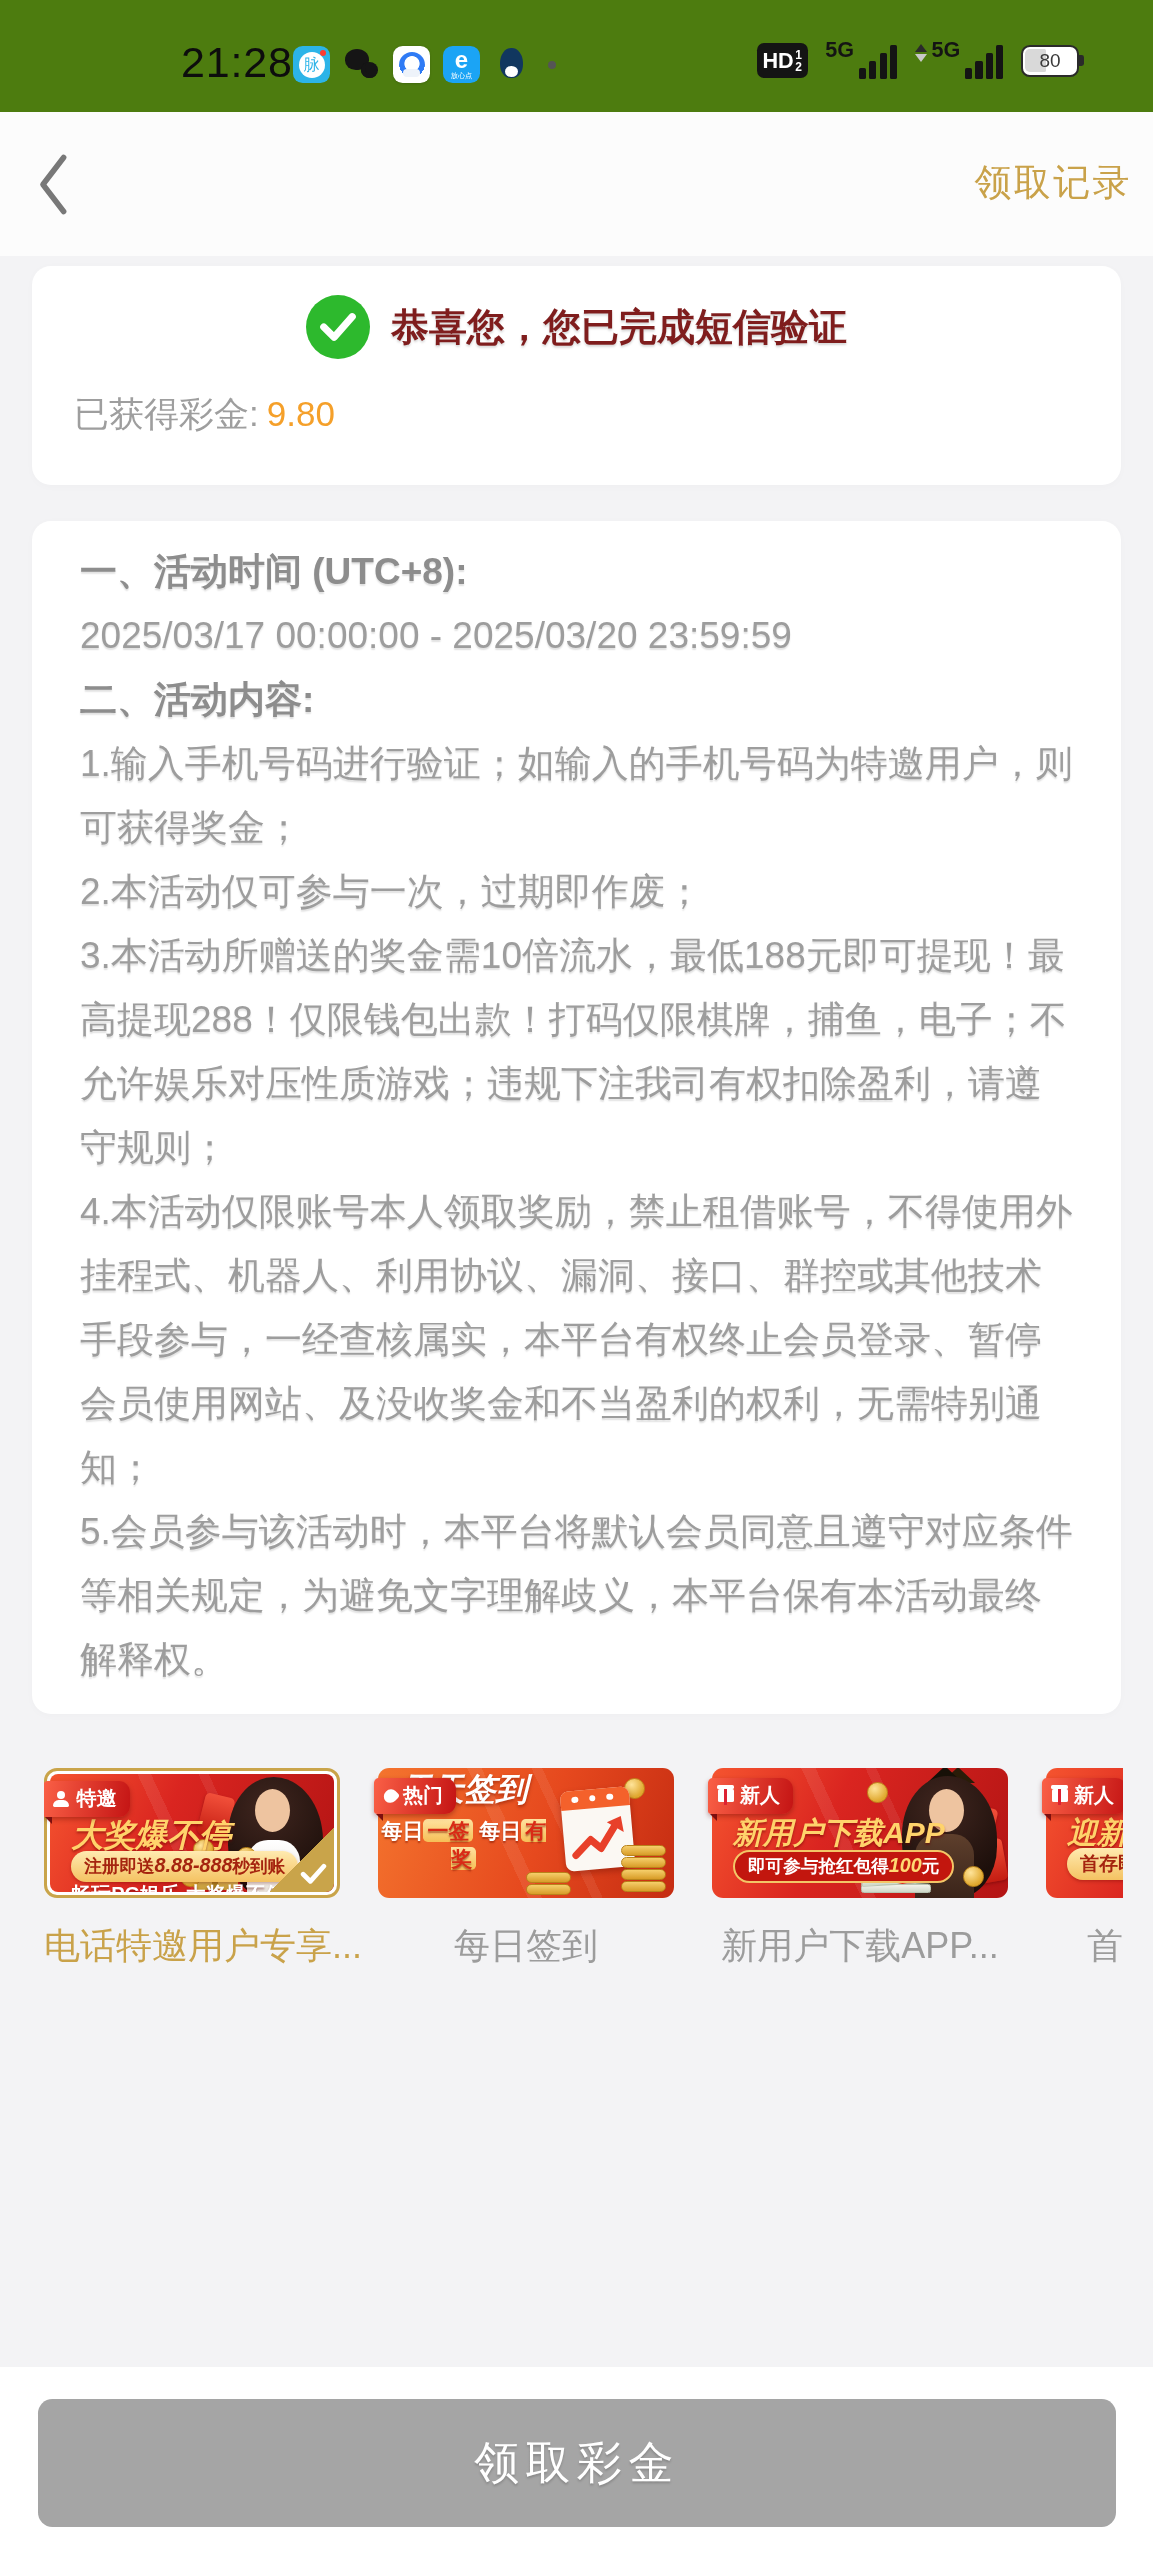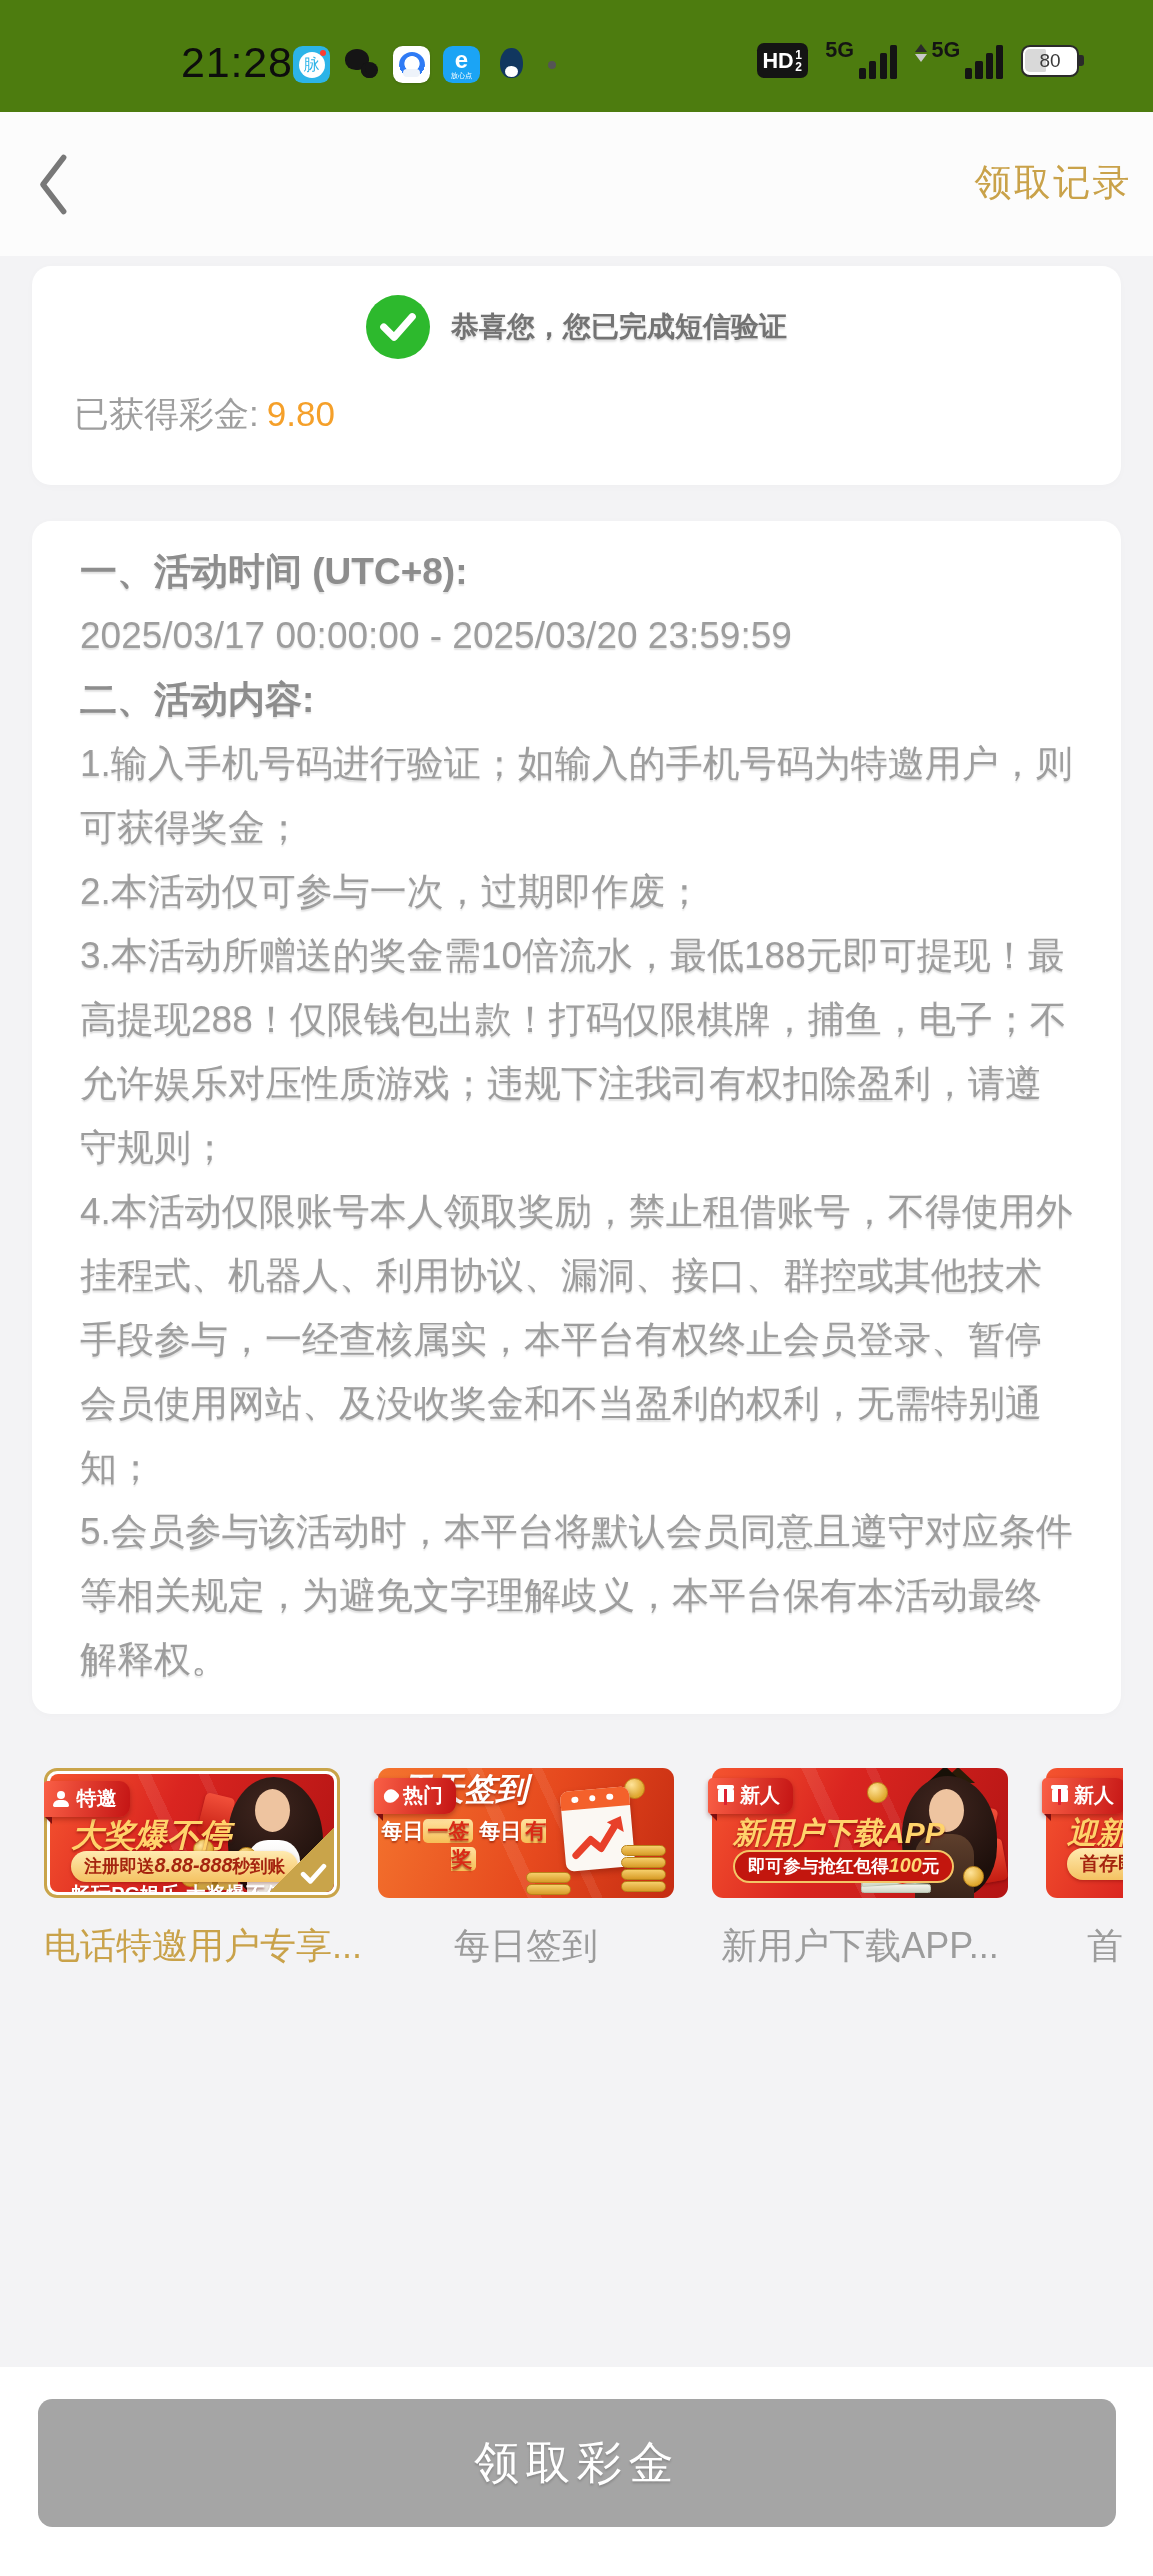--- a/index.html
+++ b/index.html
@@ -57,21 +57,21 @@
   .backbtn { position:absolute; left:24px; top:34px; width:56px; height:77px; display:flex; align-items:center; justify-content:center; }
   .titlebox { position:absolute; left:263px; width:631px; top:0; height:144px; background:#ffffff; box-shadow:0 0 21px rgba(0,0,0,.05); display:flex; flex-direction:column; align-items:center; justify-content:center; }
   .titleline { font-size:38px; font-weight:800; color:#1b1b1b; line-height:52px; white-space:nowrap; }
   .headlink { position:absolute; right:21px; top:46px; font-size:37px; color:#c9a24a; letter-spacing:2.4px; }
 
   
   .card { position:absolute; left:32px; width:1089px; background:#fff; border-radius:19px; box-shadow:0 1.6px 8px rgba(0,0,0,.02); }
   .card-success { top:266px; height:219px; }
   .successrow { display:flex; align-items:center; justify-content:center; gap:21px; margin-top:29px; }
   .checkcircle { width:64px; height:64px; border-radius:50%; background:#2db92d; flex:none; display:flex; align-items:center; justify-content:center; }
-  .successmsg { font-size:28px; font-weight:700; color:#737373; }
+  .successmsg { font-size:38px; font-weight:700; color:#7f1d1d; }
   .amountrow { margin:32px 0 0 42px; font-size:35px; color:#9e9e9e; }
   .amountval { color:#f5a02a; margin-left:8px; }
 
   .card-rules { top:521px; height:1193px; padding:19px 48px 0; overflow:hidden; }
   .card-rules p { font-size:37px; line-height:64px; color:#9d9d9d; text-shadow:0 1.6px 1.6px rgba(0,0,0,.12); }
   .card-rules .rh { font-weight:800; color:#8d8d8d; }
 
   
   .banners { position:absolute; top:1768px; left:44px; width:1079px; overflow:hidden; }
   .brow { display:flex; gap:38px; }
@@ -110,21 +110,21 @@
   .giftbox::before { content:""; position:absolute; left:19px; top:0; bottom:0; width:6.4px; background:#a97f1e; }
   .coin { position:absolute; width:21px; height:21px; border-radius:50%; background:radial-gradient(circle at 35% 30%, #ffe49a, #e0a82e 70%); border:1.6px solid #c08a1c; }
   .packet { position:absolute; width:30px; height:42px; border-radius:4.8px; background:linear-gradient(#f2503a,#c41d12); transform:rotate(14deg); box-shadow:0 1.6px 3.2px rgba(80,0,0,.4); }
   .cornercheck { position:absolute; right:0; bottom:0; width:64px; height:64px; z-index:3; background:linear-gradient(to top left, #c9a44a 50%, transparent 50.5%); border-radius:0 0 8px 0; }
   .cornercheck svg { position:absolute; right:6.4px; bottom:6.4px; }
 
   
   .b2col { position:absolute; left:0; top:0; width:58%; height:100%; text-align:center; z-index:2; }
   .b2title { font-size:32px; font-weight:800; font-style:italic; color:#ffffff; text-shadow:0 2.4px 3.2px rgba(120,20,0,.55); }
   .b2sub { margin-top:4.8px; font-size:21px; font-weight:700; color:#fff; text-shadow:0 1.6px 1.6px rgba(120,20,0,.5); }
-  .s-hl { background:linear-gradient(#ffe2a0,#f6bf57); color:#d92a16; padding:0 4px; border-radius:4.8px; font-weight:800;font-family:Liberation Serif, serif; }
+  .s-hl { background:linear-gradient(#ffe2a0,#f6bf57); color:#d92a16; padding:0 4px; border-radius:4.8px; font-weight:800; }
   .calendar { position:absolute; right:42px; top:21px; width:69px; height:80px; background:#fbf8f3; border-radius:8px; transform:rotate(-5deg); box-shadow:0 3.2px 6.4px rgba(90,10,0,.35); z-index:1; }
   .calendar::before { content:""; position:absolute; left:0; right:0; top:0; height:19px; border-radius:8px 8px 0 0; background:#f4612b; }
   .cdots { position:absolute; left:11.2px; top:5.6px; display:flex; gap:11.2px; }
   .cdots i { width:6.4px; height:6.4px; border-radius:50%; background:#fff; }
   .cstack { position:absolute; display:flex; flex-direction:column; gap:1.6px; z-index:2; }
   .cstack i { width:45px; height:10.4px; border-radius:5.6px; background:linear-gradient(#f6cf6b,#d89c28); border:0.8px solid #b9831a; }
 
   
   .b34title { top:45px; font-size:30px; }
   .pill-red { position:absolute; left:21px; z-index:2; background:#c2160e; border:2.4px solid #f3c667; color:#fff; font-weight:700; border-radius:19px; padding:2.4px 13px; white-space:nowrap; }

